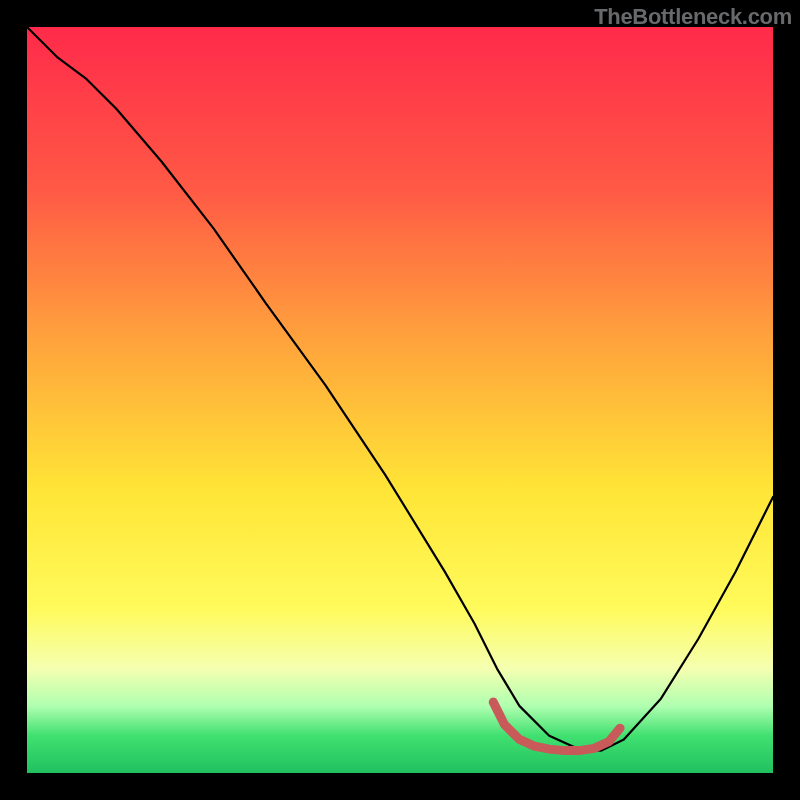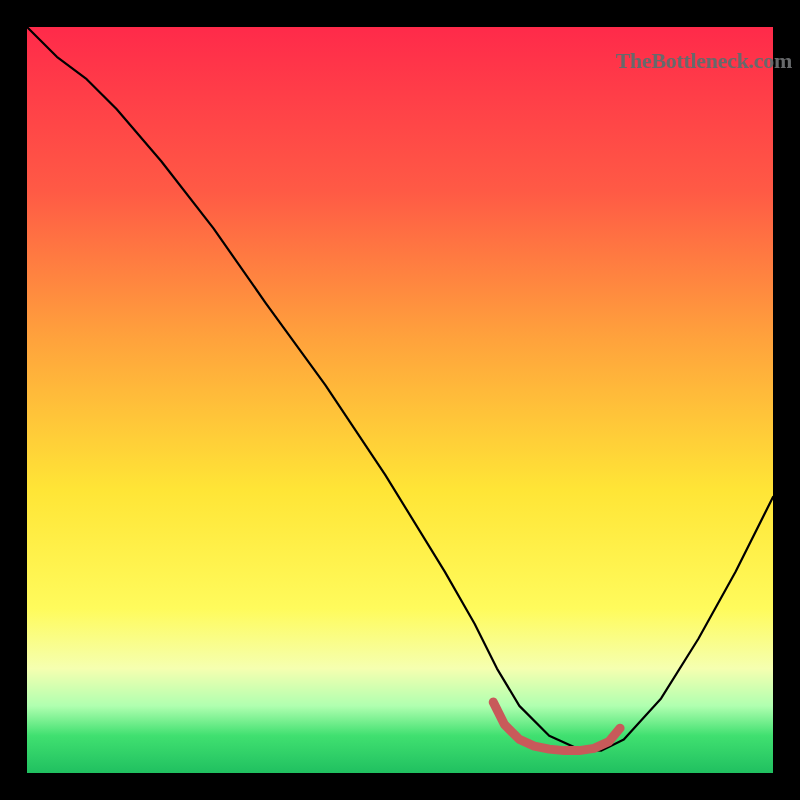--- a/index.html
+++ b/index.html
@@ -29,27 +29,26 @@
       #fffb5c 78%,
       #f5ffb0 86%,
       #b0ffb0 91%,
       #40e070 95%,
       #20c060 100%);
   }
   .watermark {
     position: absolute;
     top: 4px;
     right: 8px;
-    font-family: Liberation Serif, serif;
+    font-family: Liberation Sans, sans-serif;
     font-size: 22px;
     font-weight: bold;
     color: #67696b;
     letter-spacing: -0.3px;
     user-select: none;
-    margin-top: 44px;
   }
   svg.curve {
     position: absolute;
     left: 27px;
     top: 27px;
     width: 746px;
     height: 746px;
     overflow: visible;
   }
 </style>

